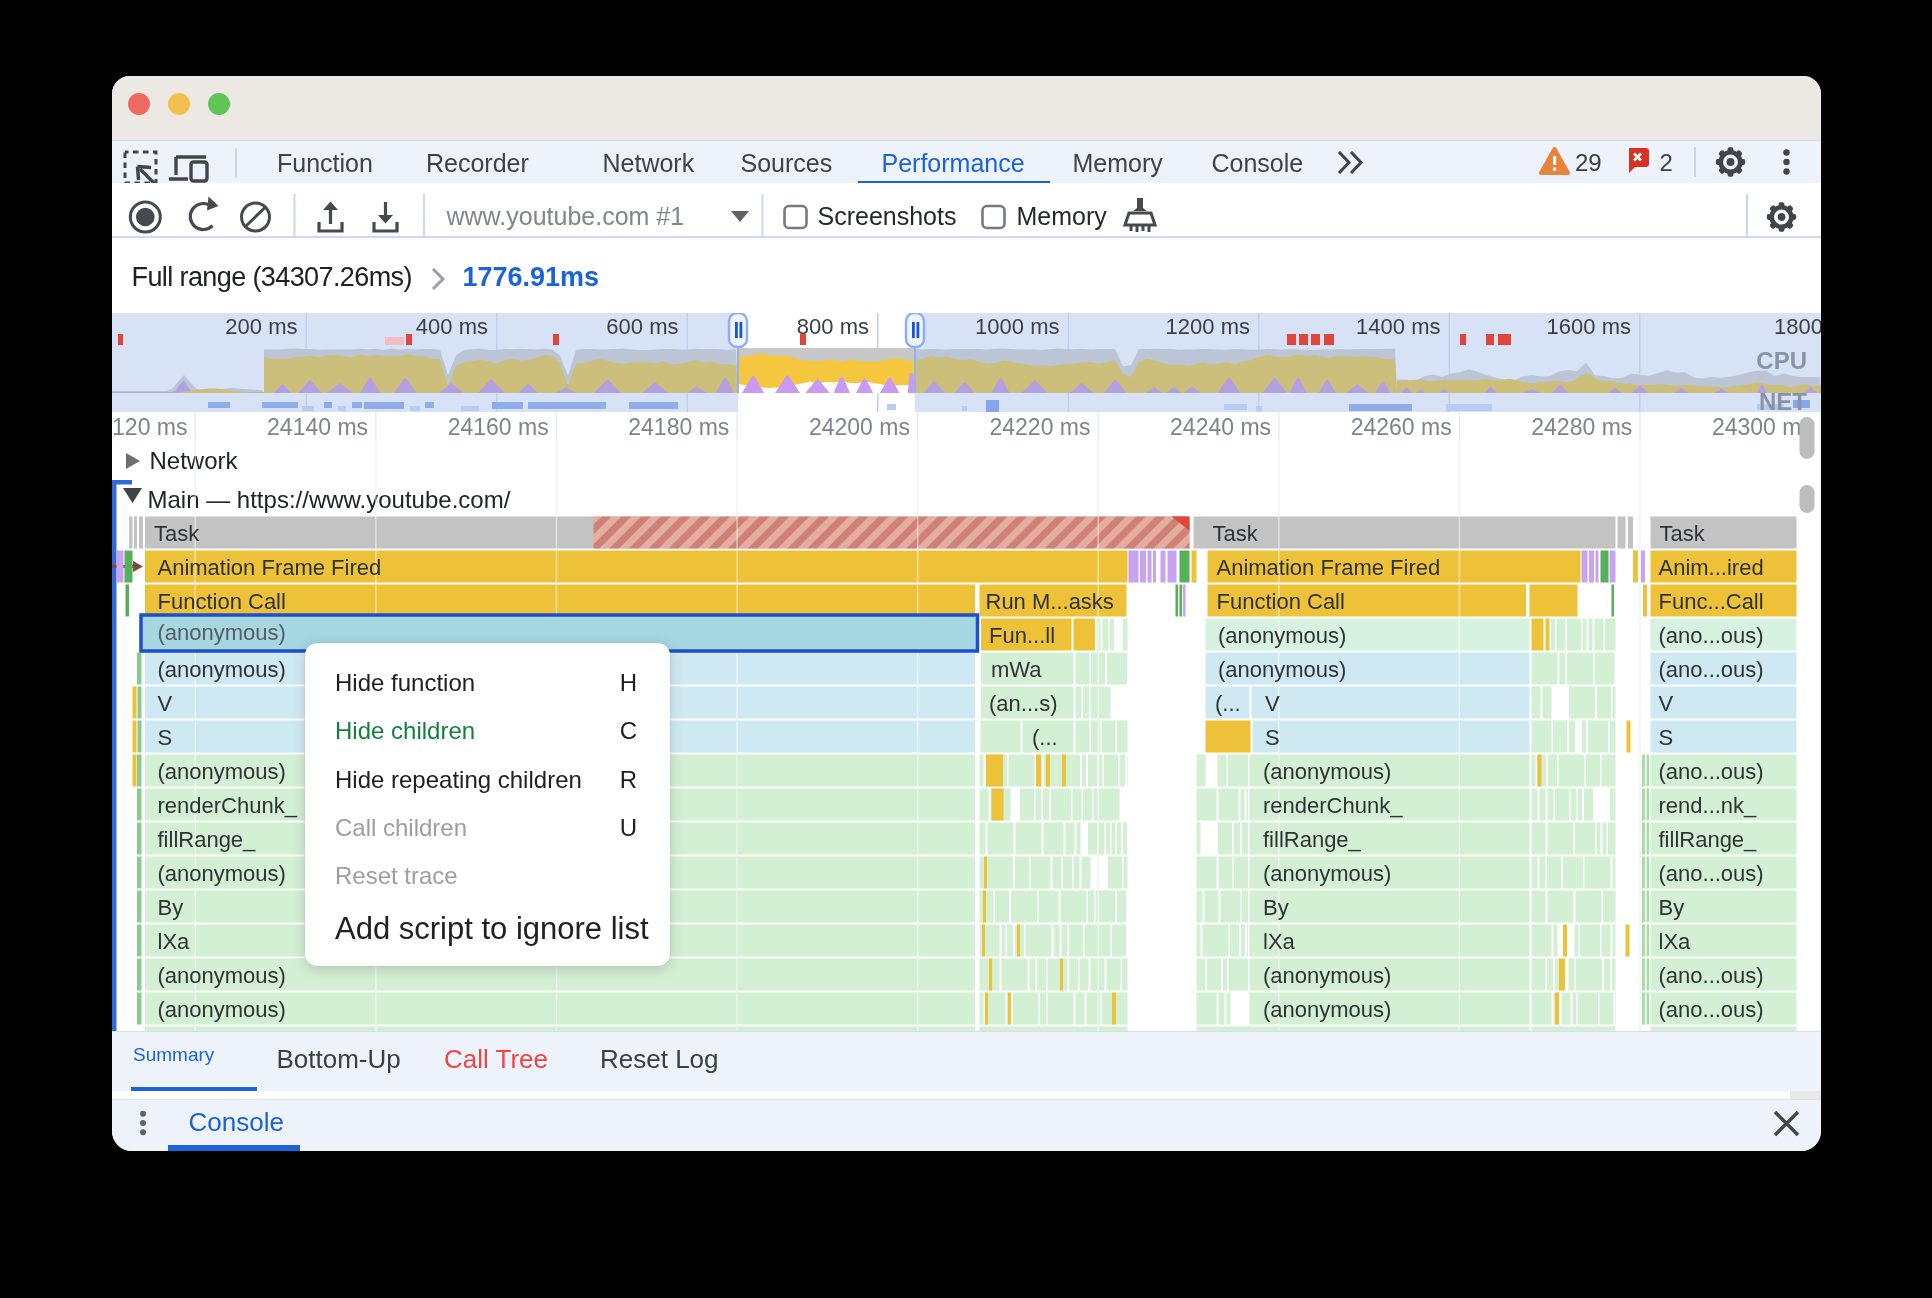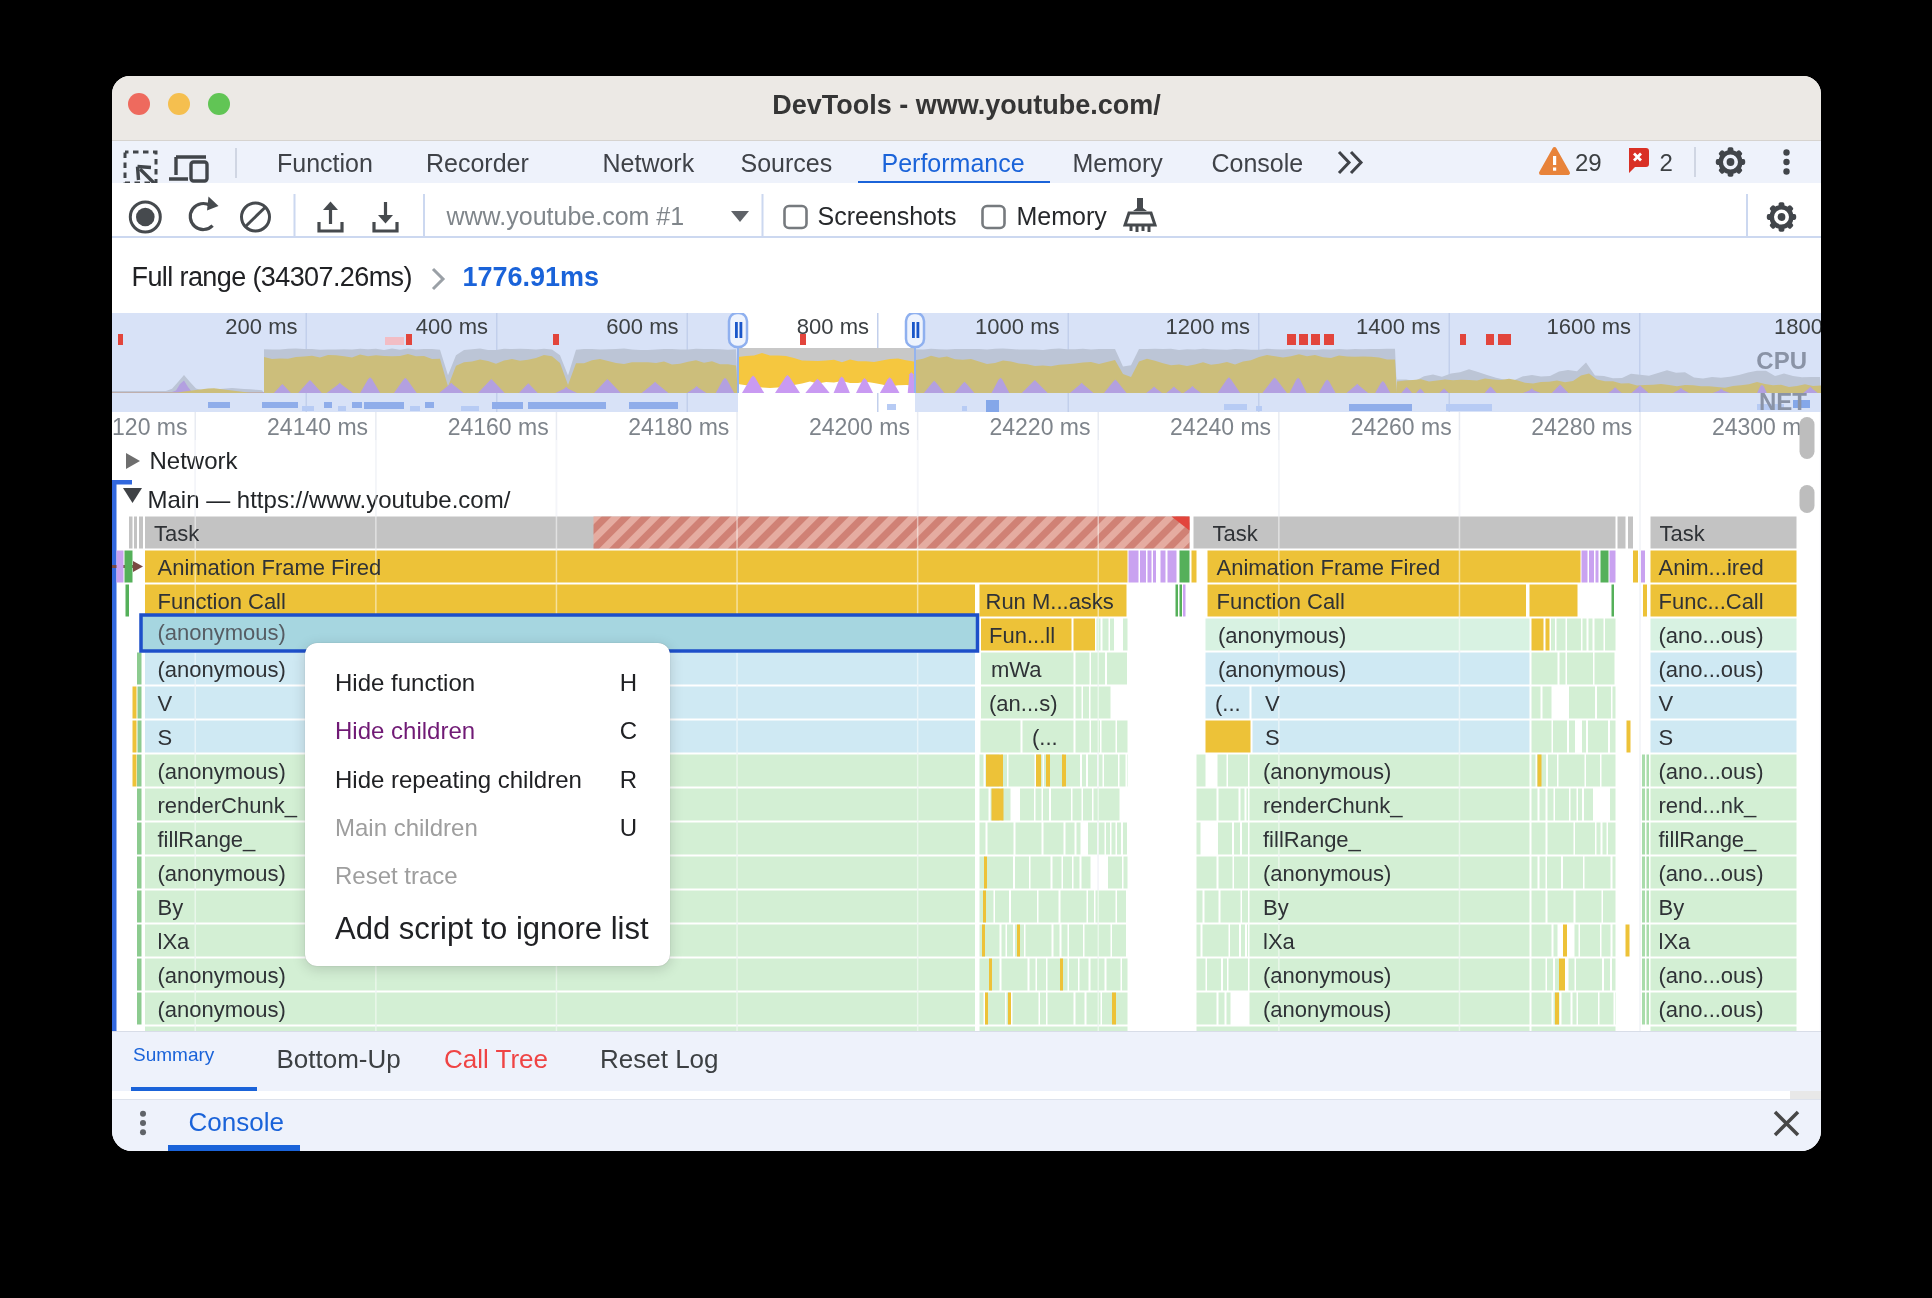--- a/index.html
+++ b/index.html
@@ -3,21 +3,20 @@
 *{margin:0;padding:0;box-sizing:border-box}
 body{width:1932px;height:1298px;background:#000;font-family:"Liberation Sans",sans-serif;overflow:hidden;position:relative}
 .win{position:absolute;left:112px;top:76px;width:1709px;height:1075px;background:#fff;border-radius:18px 18px 20px 20px;overflow:hidden}
 .abs{position:absolute}
 </style></head><body>
 <div class="win">
 <div class="abs" style="left:0;top:0;width:100%;height:65px;background:#ece9e5;border-bottom:1px solid #d6d3cf"></div>
 <div class="abs" style="left:15.5px;top:17px;width:22px;height:22px;border-radius:50%;background:#ee6a5e"></div>
 <div class="abs" style="left:55.5px;top:17px;width:22px;height:22px;border-radius:50%;background:#f5bf4f"></div>
 <div class="abs" style="left:95.5px;top:17px;width:22px;height:22px;border-radius:50%;background:#61c555"></div>
-<div class="abs" style="left:0;top:14px;width:1709px;height:30px;text-align:center;font-size:27px;font-weight:bold;color:#353535">DevTools - www.youtube.com/</div>
 <div class="abs" style="left:0;top:65px;width:100%;height:42px;background:#eef2fb"></div>
 <svg class="abs" style="left:0;top:65px" width="1709" height="42" viewBox="0 0 1709 42">
       <g stroke="#41454a" stroke-width="3" fill="none">
         <rect x="13" y="11" width="31" height="31" stroke-dasharray="5.5 4.5" stroke-dashoffset="2"></rect>
         <path d="M44 44 L28 28" stroke-width="3.4"></path>
         <path d="M25.5 25.5 L26.5 39 M25.5 25.5 L39 26.5" stroke-width="3.4"></path>
       </g>
       <g stroke="#41454a" stroke-width="3.4" fill="none">
         <path d="M64 16 H94 M64 16 V34 M57 38 H76"></path>
         <rect x="79" y="21" width="16" height="19" rx="2.5"></rect>
@@ -664,25 +663,25 @@
       <text x="1151" y="605" font-size="22" fill="#2f3236" text-anchor="start" font-weight="normal" font-family="Liberation Sans, sans-serif">(anonymous)</text>
       <text x="1546.5" y="605" font-size="22" fill="#2f3236" text-anchor="start" font-weight="normal" font-family="Liberation Sans, sans-serif">(ano...ous)</text>
       <rect x="29" y="203" width="836.5" height="36" fill="#a6d6e0" stroke="#1d4fc9" stroke-width="3.5"></rect>
       <text x="45.5" y="227.5" font-size="22" fill="#565c63" text-anchor="start" font-weight="normal" font-family="Liberation Sans, sans-serif">(anonymous)</text>
       <rect x="1687.5" y="5" width="15" height="42" rx="7.5" fill="#bdbdbd"></rect>
       <rect x="1687.5" y="73" width="15" height="28" rx="7.5" fill="#bdbdbd"></rect>
     </svg>
 <div class="abs" style="left:192.5px;top:566.5px;width:365px;height:323px;background:#fff;border-radius:12px;box-shadow:0 3px 14px rgba(0,0,0,0.16), 0 0 1px rgba(0,0,0,0.28)"></div>
 <div class="abs" style="left:223px;top:593.0px;font-size:24px;color:#202124">Hide function</div>
 <div class="abs" style="left:495px;top:593.0px;width:30px;text-align:right;font-size:24px;color:#202124">H</div>
-<div class="abs" style="left:223px;top:641.3px;font-size:24px;color:#701a75">Hide children</div>
+<div class="abs" style="left:223px;top:641.3px;font-size:24px;color:#15803d">Hide children</div>
 <div class="abs" style="left:495px;top:641.3px;width:30px;text-align:right;font-size:24px;color:#202124">C</div>
 <div class="abs" style="left:223px;top:689.6px;font-size:24px;color:#202124">Hide repeating children</div>
 <div class="abs" style="left:495px;top:689.6px;width:30px;text-align:right;font-size:24px;color:#202124">R</div>
-<div class="abs" style="left:223px;top:737.9px;font-size:24px;color:#9e9e9e">Main children</div>
+<div class="abs" style="left:223px;top:737.9px;font-size:24px;color:#9e9e9e">Call children</div>
 <div class="abs" style="left:495px;top:737.9px;width:30px;text-align:right;font-size:24px;color:#202124">U</div>
 <div class="abs" style="left:223px;top:786.2px;font-size:24px;color:#9e9e9e">Reset trace</div>
 <div class="abs" style="left:223px;top:834.5px;font-size:31px;color:#202124">Add script to ignore list</div>
 <div class="abs" style="left:0;top:955px;width:100%;height:60px;background:#eef2fb;border-top:1px solid #d8dde8"></div>
 <div class="abs" style="left:21px;top:968px;font-size:19px;color:#1a63d9">Summary</div>
 <div class="abs" style="left:164.5px;top:968px;font-size:26px;color:#3c4043">Bottom-Up</div>
 <div class="abs" style="left:332px;top:968px;font-size:26px;color:#ef4444">Call Tree</div>
 <div class="abs" style="left:488px;top:968px;font-size:26px;color:#3c4043">Reset Log</div>
 <div class="abs" style="left:19px;top:1011px;width:126px;height:4px;background:#1a63d9"></div>
 <div class="abs" style="left:0;top:1015px;width:100%;height:8px;background:#fff"></div>

